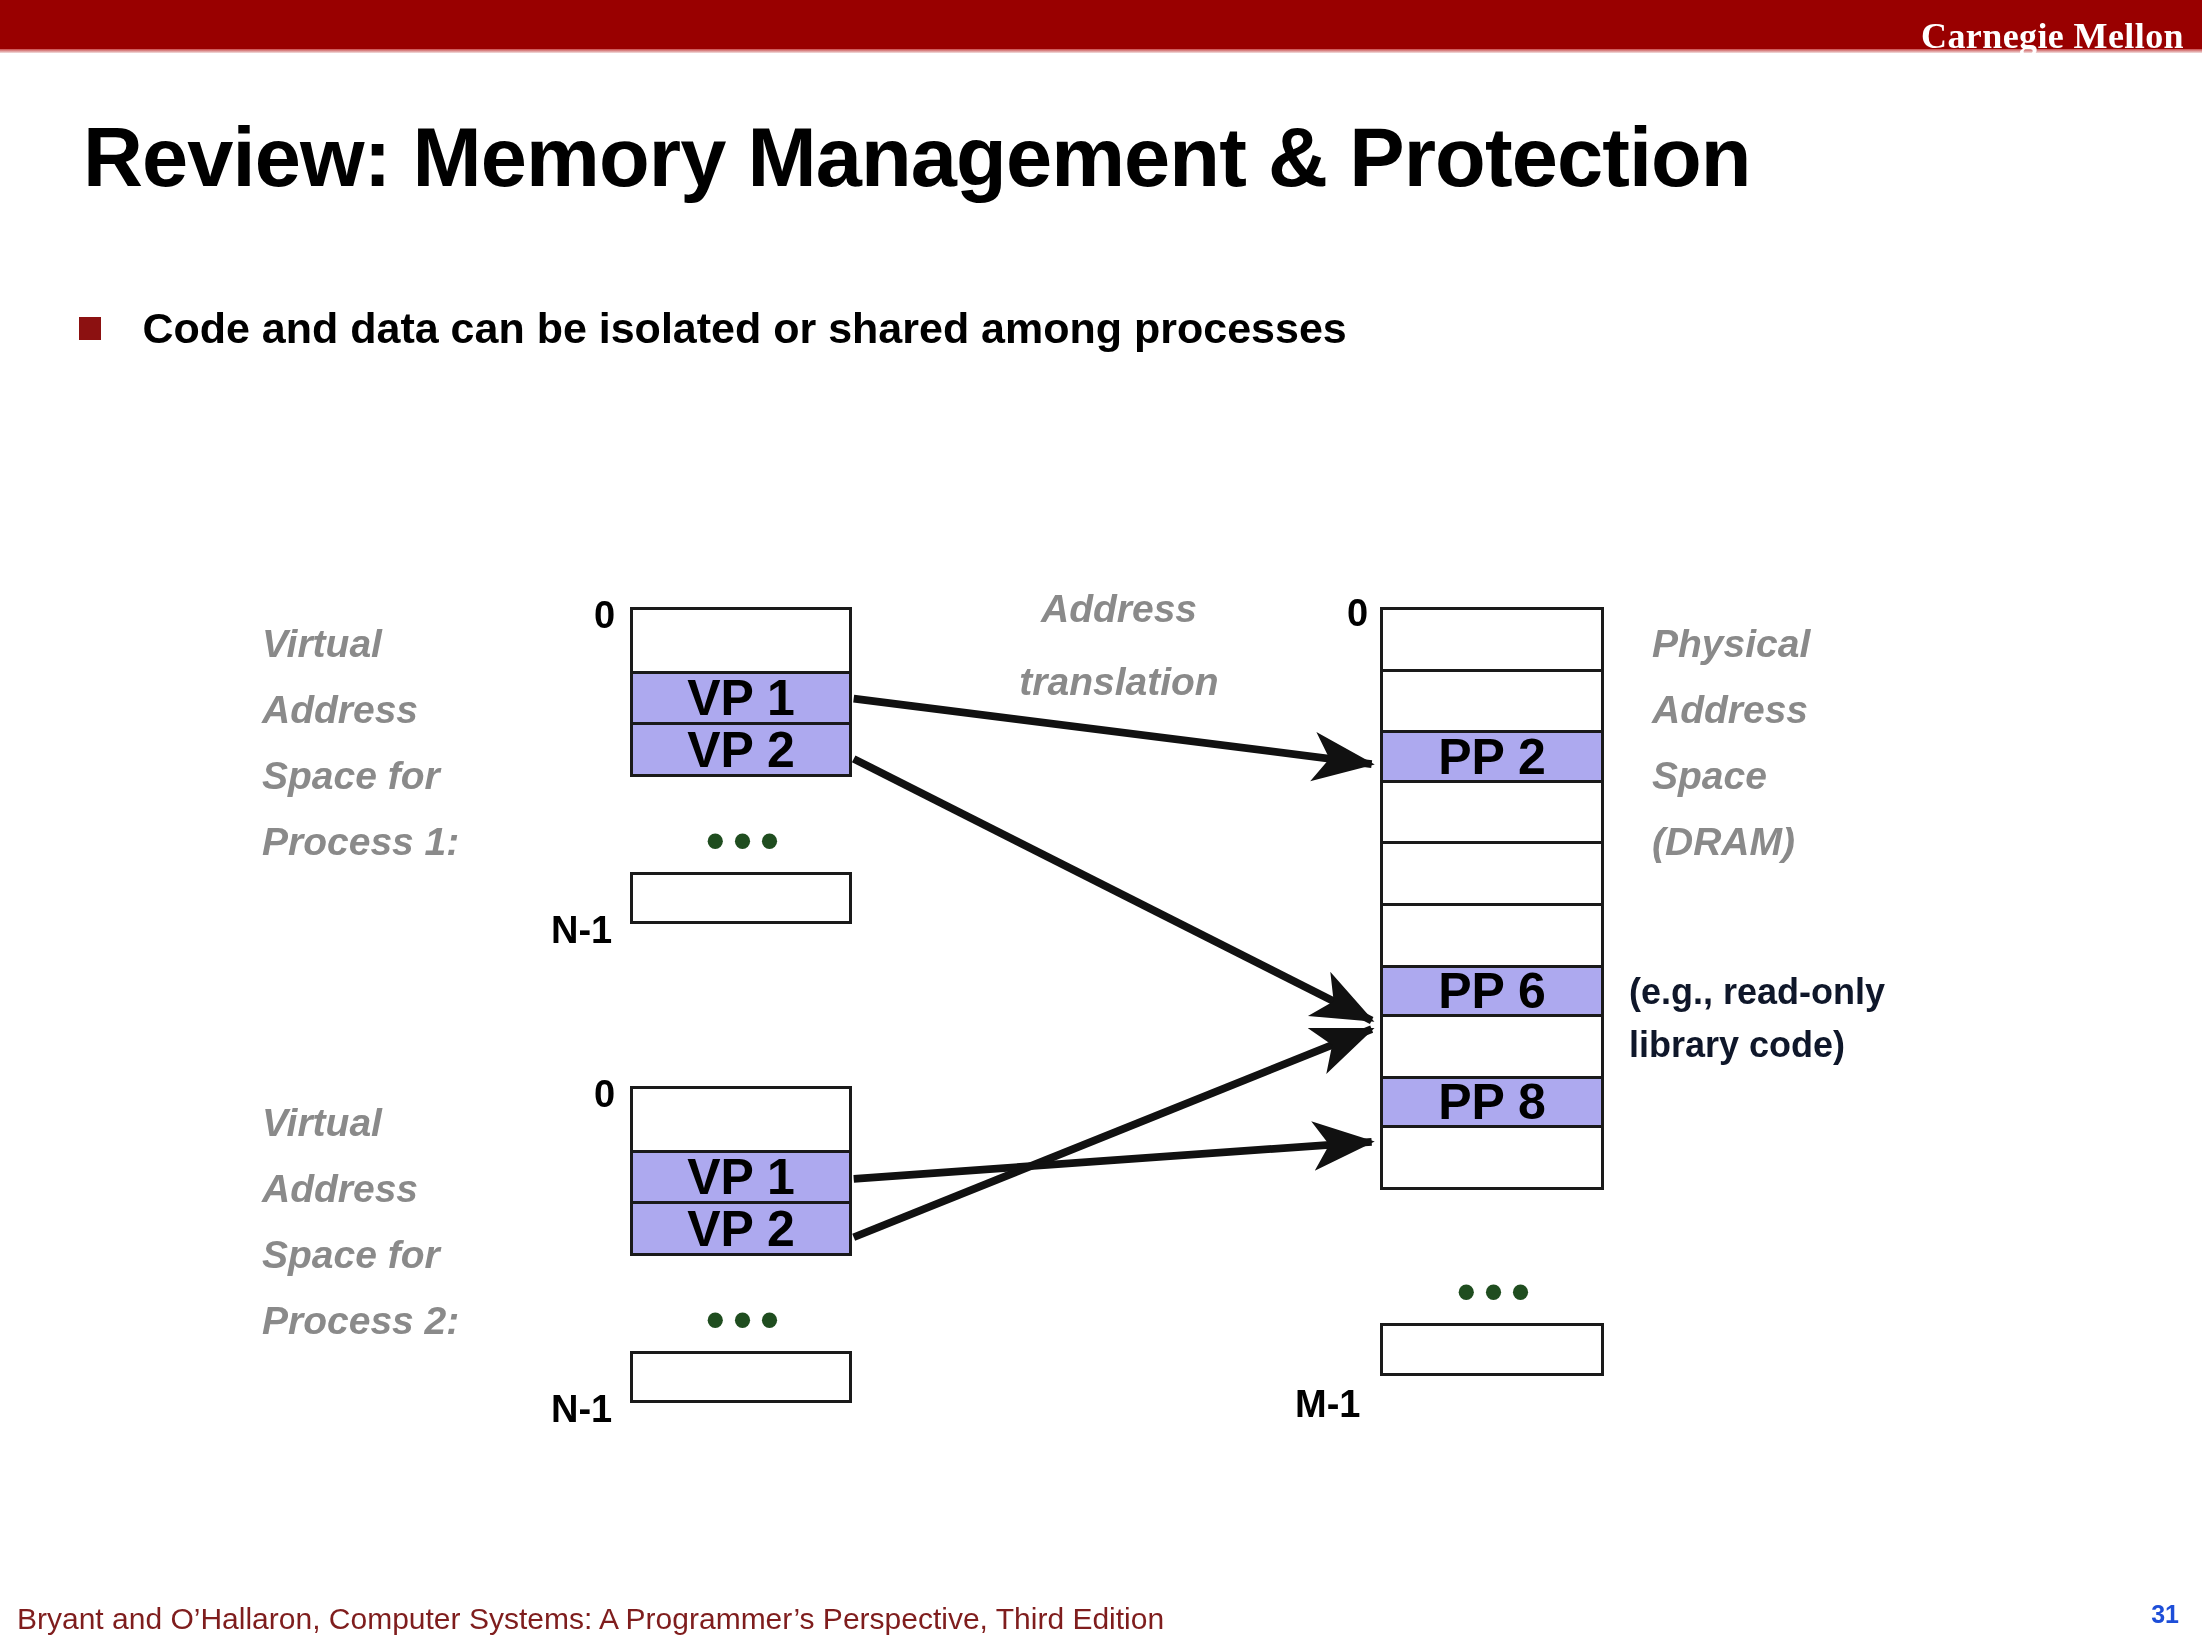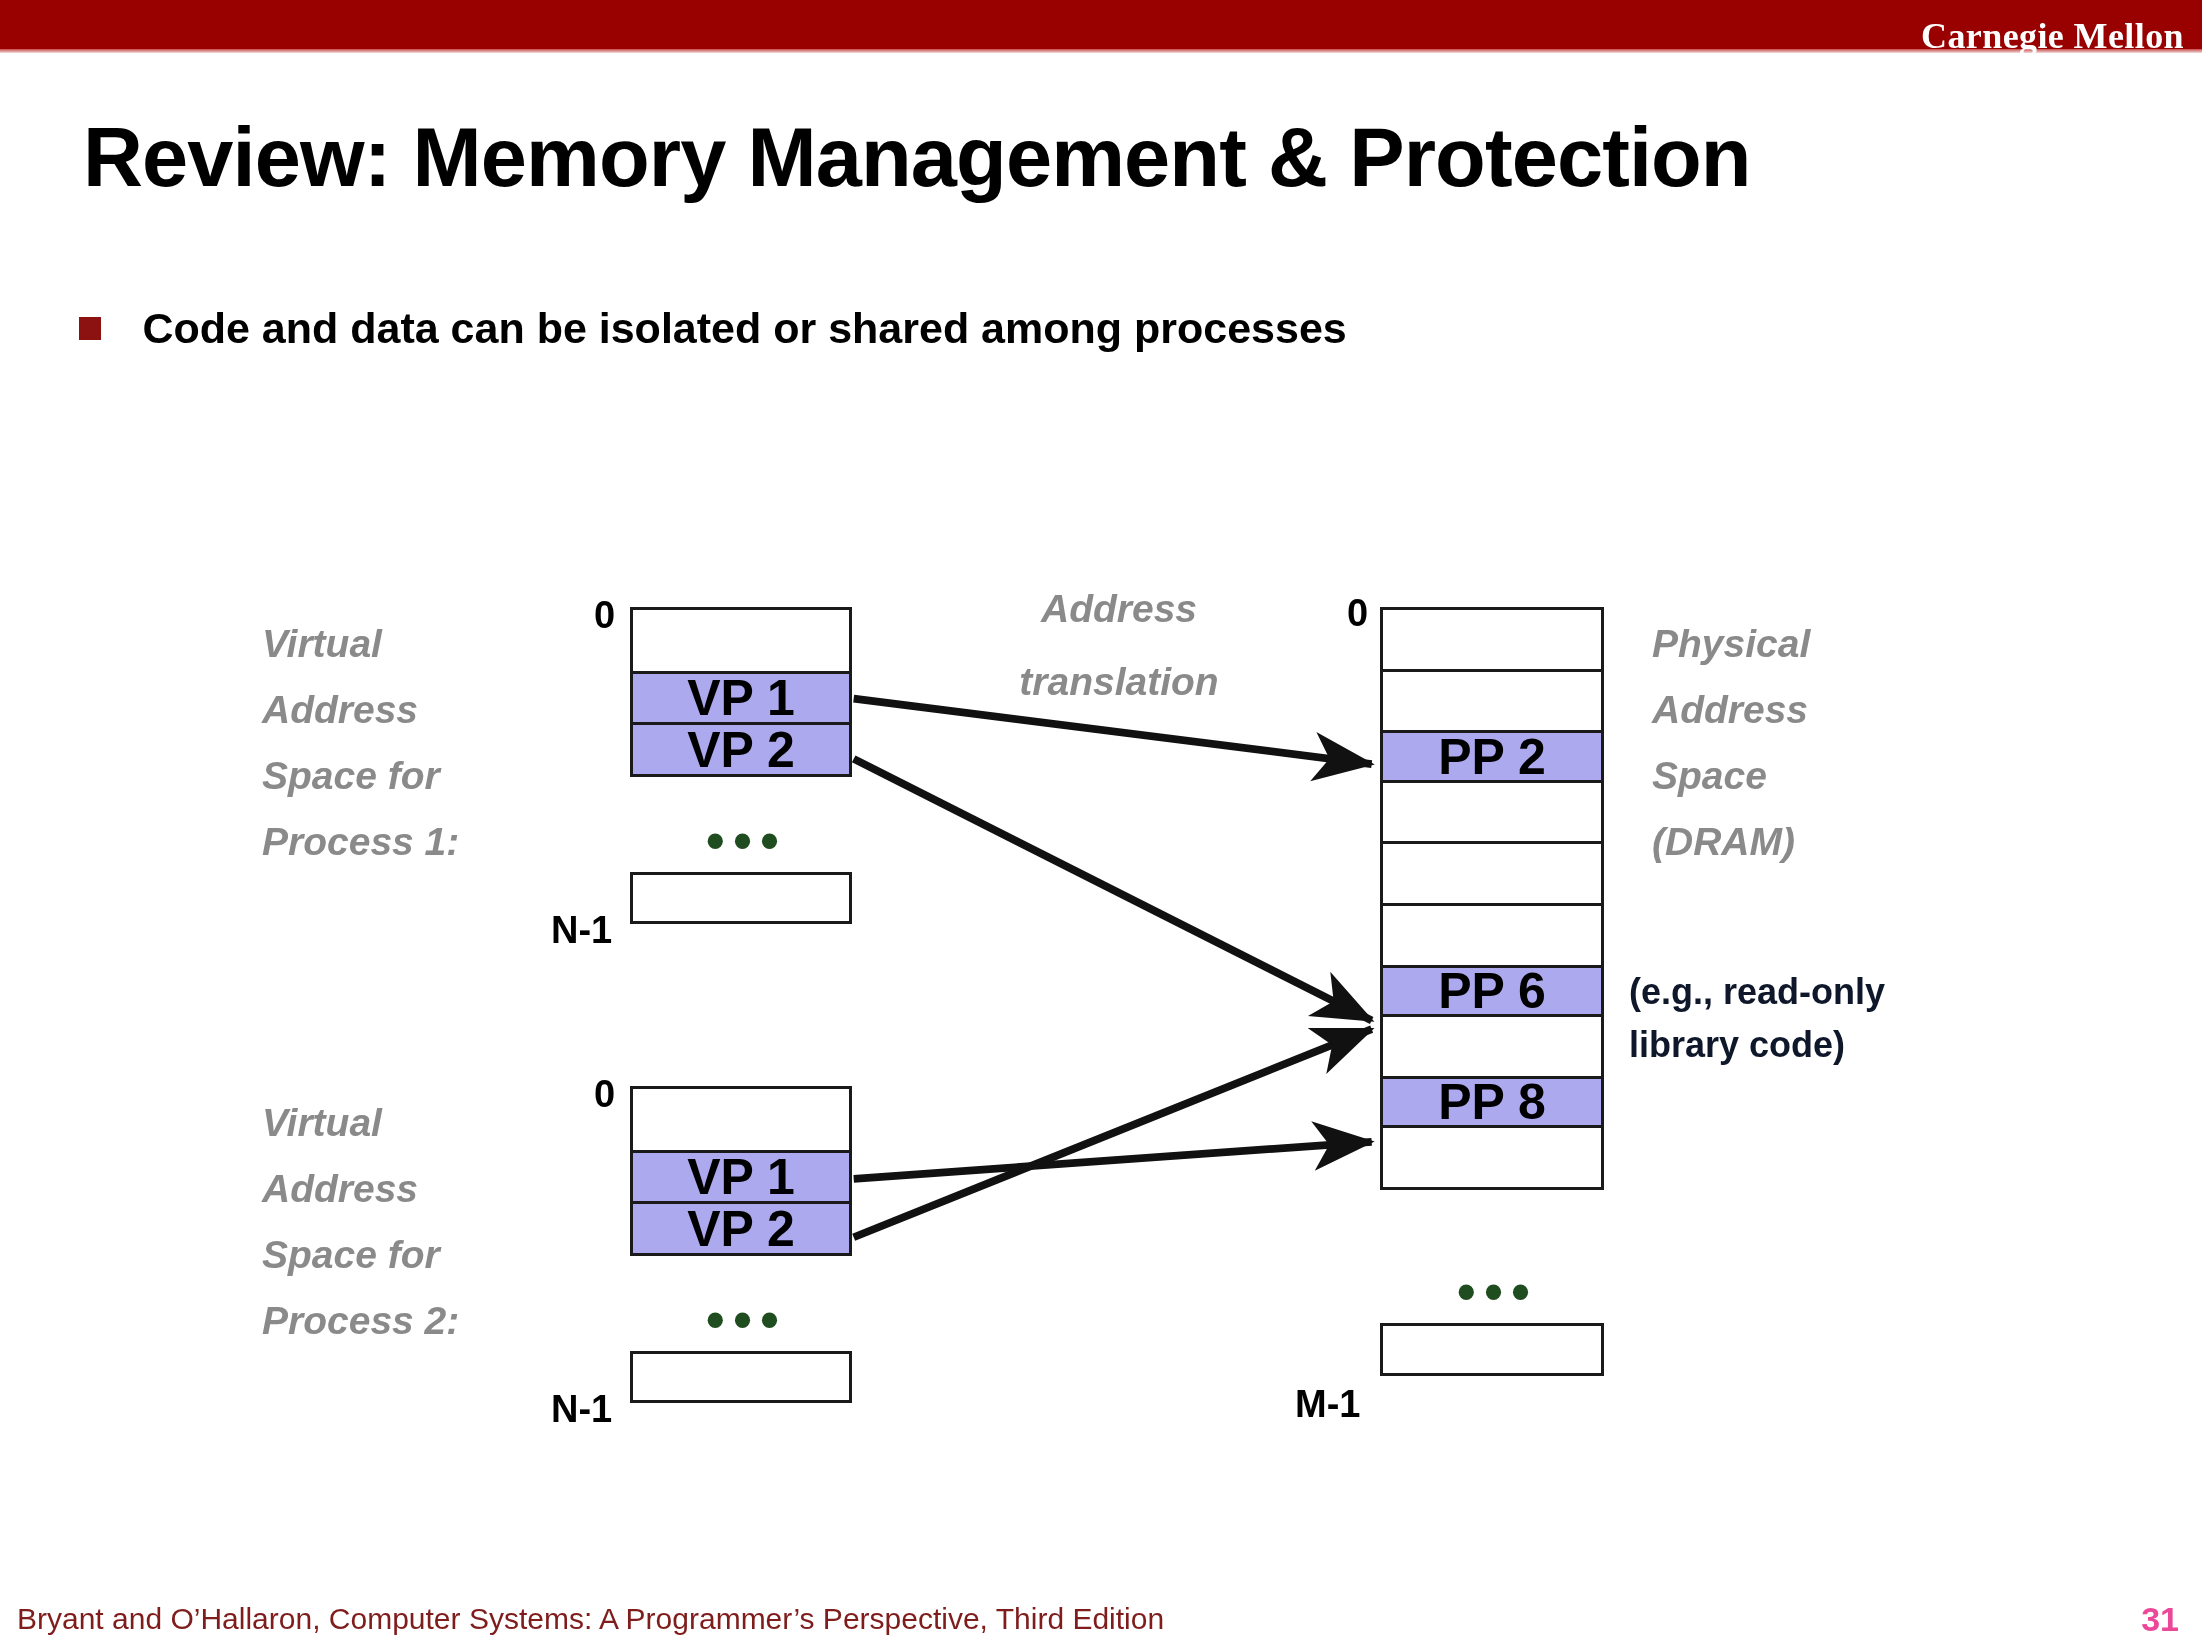--- a/index.html
+++ b/index.html
@@ -161,23 +161,23 @@
     left: 17px;
     top: 1602px;
     font-size: 30px;
     color: #7f1d1d;
     white-space: nowrap;
   }
   #footer-page {
     position: absolute;
     right: 24px;
     top: 1600px;
-    font-size: 34px;
-    font-weight: bold;
-    color: #ec4899;
+    font-size: 25px;
+    font-weight: bold;
+    color: #1d4ed8;
   }
 </style>
 </head>
 <body>
 
 <div id="slide">
 
   <div id="header-bar"></div>
   <div id="header-underline"></div>
   <div id="cmu-wordmark">Carnegie Mellon</div>

